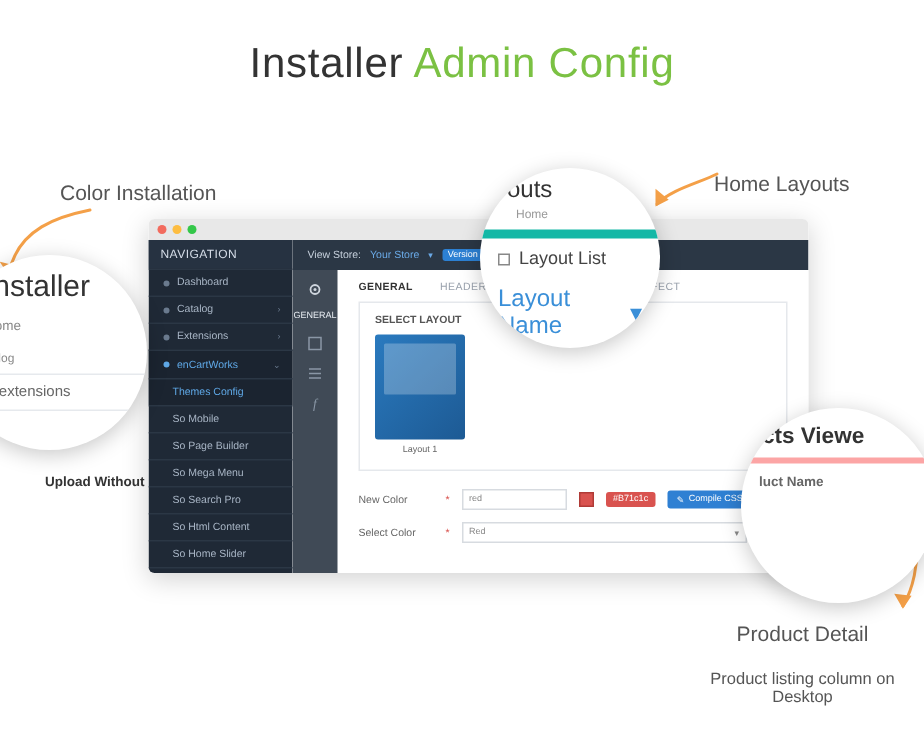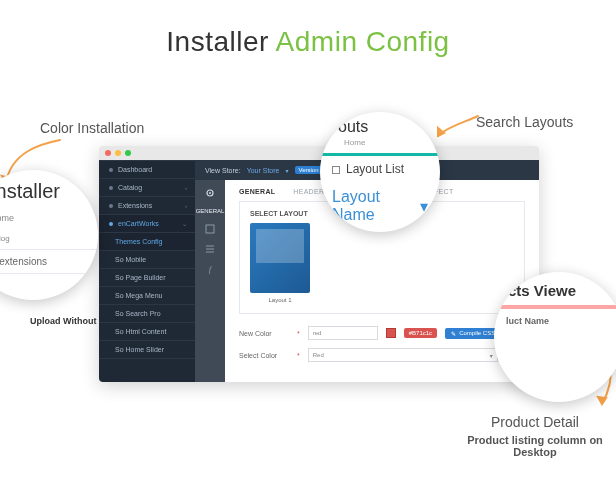--- a/index.html
+++ b/index.html
@@ -2,21 +2,21 @@
 <html><head>
 <meta charset="utf-8">
 <style>
   * { box-sizing: border-box; margin: 0; padding: 0; font-family: -apple-system, "Helvetica Neue", Arial, sans-serif; }
   body { width: 616px; height: 500px; background: #fff; position: relative; overflow: hidden; }
 
   .title { text-align: center; font-size: 28px; font-weight: 300; color: #333; margin-top: 26px; letter-spacing: .5px; }
   .title .accent { color: #7bc143; }
 
   .label { position: absolute; font-size: 14px; color: #555; }
-  .label-sub { font-size: 11px; color: #555; margin-top: 4px; font-weight: bold; }
+  .label-sub { font-size: 11px; color: #555; margin-top: 17px; }
 
   .arrow { position: absolute; pointer-events: none; }
 
   
   .window { position: absolute; left: 99px; top: 146px; width: 440px; height: 236px; background: #fff; box-shadow: 0 4px 18px rgba(0,0,0,.18); border-radius: 4px; overflow: hidden; }
   .win-top { height: 14px; background: #e8e8e8; display: flex; align-items: center; padding-left: 6px; gap: 4px; }
   .dot { width: 6px; height: 6px; border-radius: 50%; }
   .d1 { background: #f26b5e; } .d2 { background: #fdbd41; } .d3 { background: #34c749; }
 
   .win-body { display: flex; height: calc(100% - 14px); }
@@ -62,21 +62,21 @@
   .mag .link { color: #3a8fd8; }
 
   
   .mag-install { width: 130px; height: 130px; left: -32px; top: 170px; }
   .mag-install .big { font-size: 20px; color: #333; padding: 10px 10px 2px 22px; }
   .mag-install .sub { padding: 6px 10px 6px 14px; }
 
   .mag-layout { width: 120px; height: 120px; left: 320px; top: 112px; }
   .mag-layout .big { font-size: 16px; color: #333; padding: 6px 12px 2px 18px; }
   .mag-layout .sub2 { font-size: 8px; color: #999; padding: 0 12px 6px 24px; }
-  .mag-layout .row2 { border-top: 3px solid #14b8a6; padding: 6px 12px; font-size: 12px; color: #444; }
+  .mag-layout .row2 { border-top: 6px solid #14b8a6; padding: 6px 12px; font-size: 12px; color: #444; }
   .mag-layout .row3 { padding: 6px 12px; display: flex; justify-content: space-between; align-items: center; }
 
   .mag-detail { width: 130px; height: 130px; left: 494px; top: 272px; font-weight: bold; }
   .mag-detail .big { font-size: 15px; color: #333; padding: 10px 12px 6px 14px; }
   .mag-detail .row2 { border-top: 1px solid #e6e9ed; padding: 7px 12px; font-size: 11px; color: #444; }
   .mag-detail .row3 { border-top: 4px solid #fca5a5; padding: 7px 12px; font-size: 9px; color: #666; }
 
   .label-install { left: 40px; top: 120px; }
   .label-layouts { left: 476px; top: 114px; }
   .label-detail { left: 465px; top: 414px; text-align: center; width: 140px; }
@@ -86,21 +86,21 @@
   svg.arrow .head { fill: #f4a048; }
 </style>
 </head>
 <body>
 
 <div class="title">
   <span>Installer </span><span class="accent">Admin Config</span>
 </div>
 
 <div class="label label-install">Color Installation</div>
-<div class="label label-layouts">Search Layouts</div>
+<div class="label label-layouts">Home Layouts</div>
 <div class="label label-detail">
   <div>Product Detail</div>
   <div class="label-sub">Product listing column on Desktop</div>
 </div>
 <div class="label-upload">Upload Without FTP</div>
 
 <svg class="arrow" style="left:0;top:134px;width:70px;height:60px" viewBox="0 0 70 60">
   <path d="M60 6 C 40 10, 12 18, 6 48"></path>
   <path class="head" d="M6 48 l-4 -6 l8 2 z"></path>
 </svg>
@@ -114,20 +114,21 @@
 </svg>
 
 <div class="window">
   <div class="win-top">
     <div class="dot d1"></div>
     <div class="dot d2"></div>
     <div class="dot d3"></div>
   </div>
   <div class="win-body">
     <div class="sidebar">
+      <div class="side-head">NAVIGATION</div>
       <div class="side-item">
           <span class="bullet"></span>
           <span>Dashboard</span>
         </div>
       <div class="side-item">
           <span class="bullet"></span>
           <span>Catalog</span>
           <span class="chev">›</span>
         </div>
       <div class="side-item">

